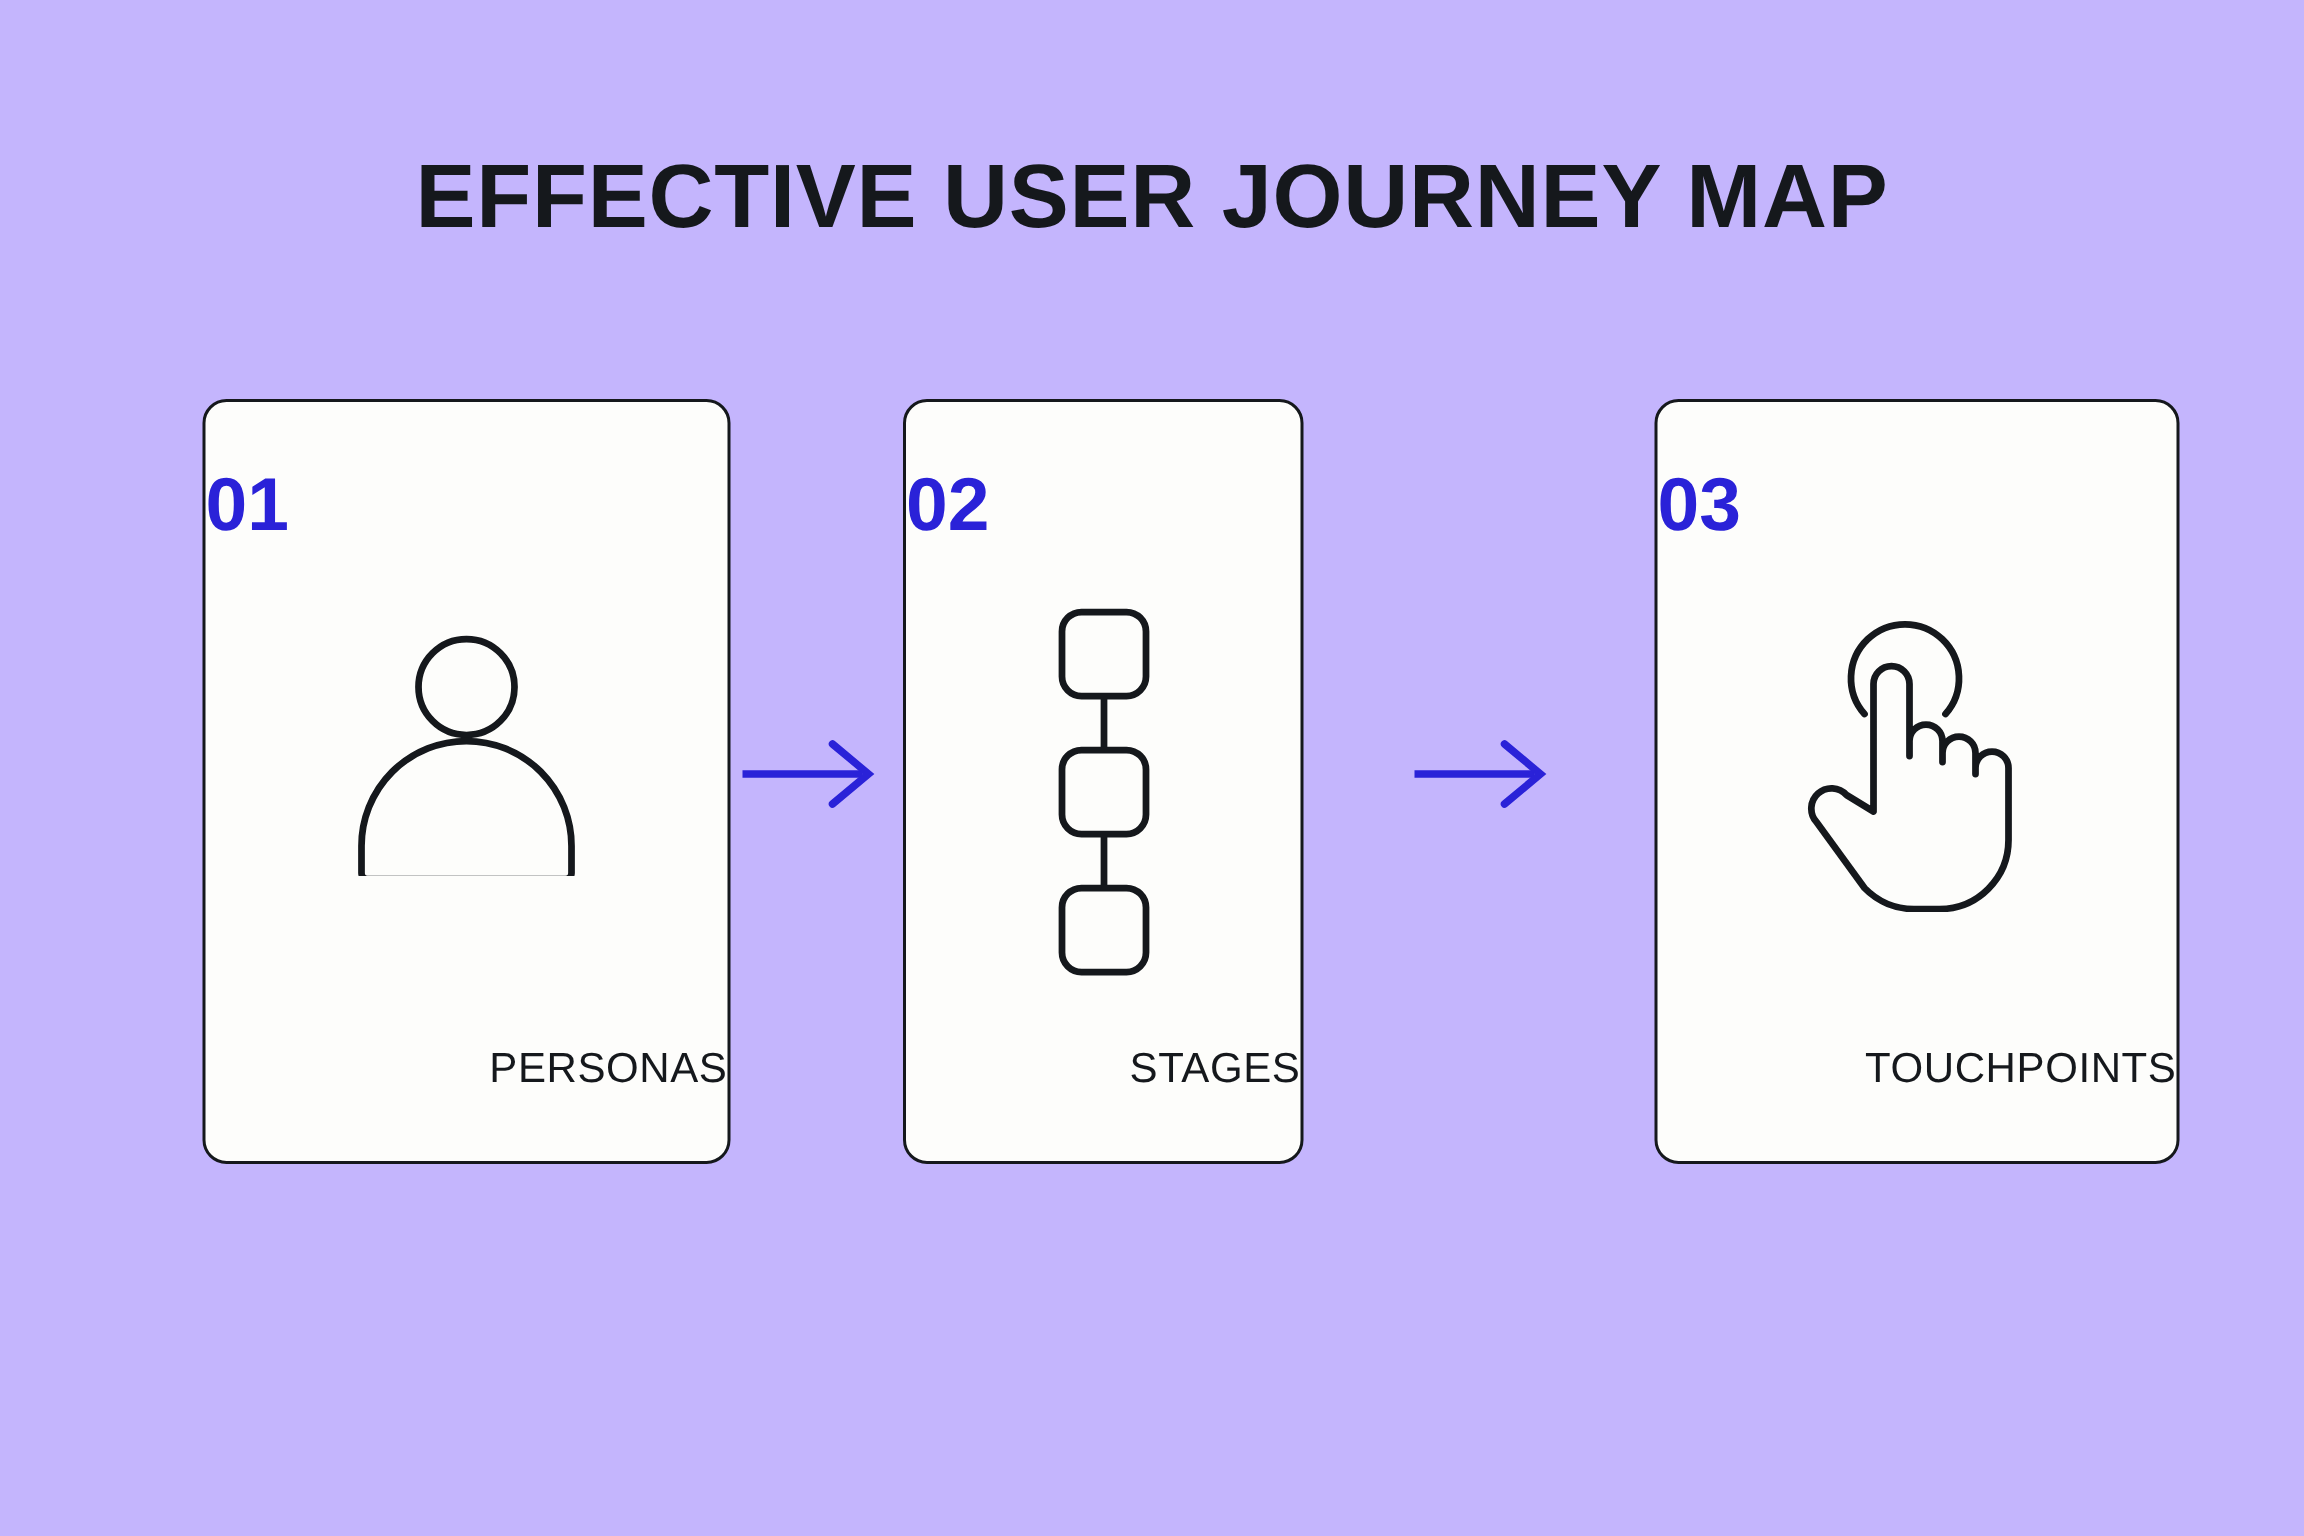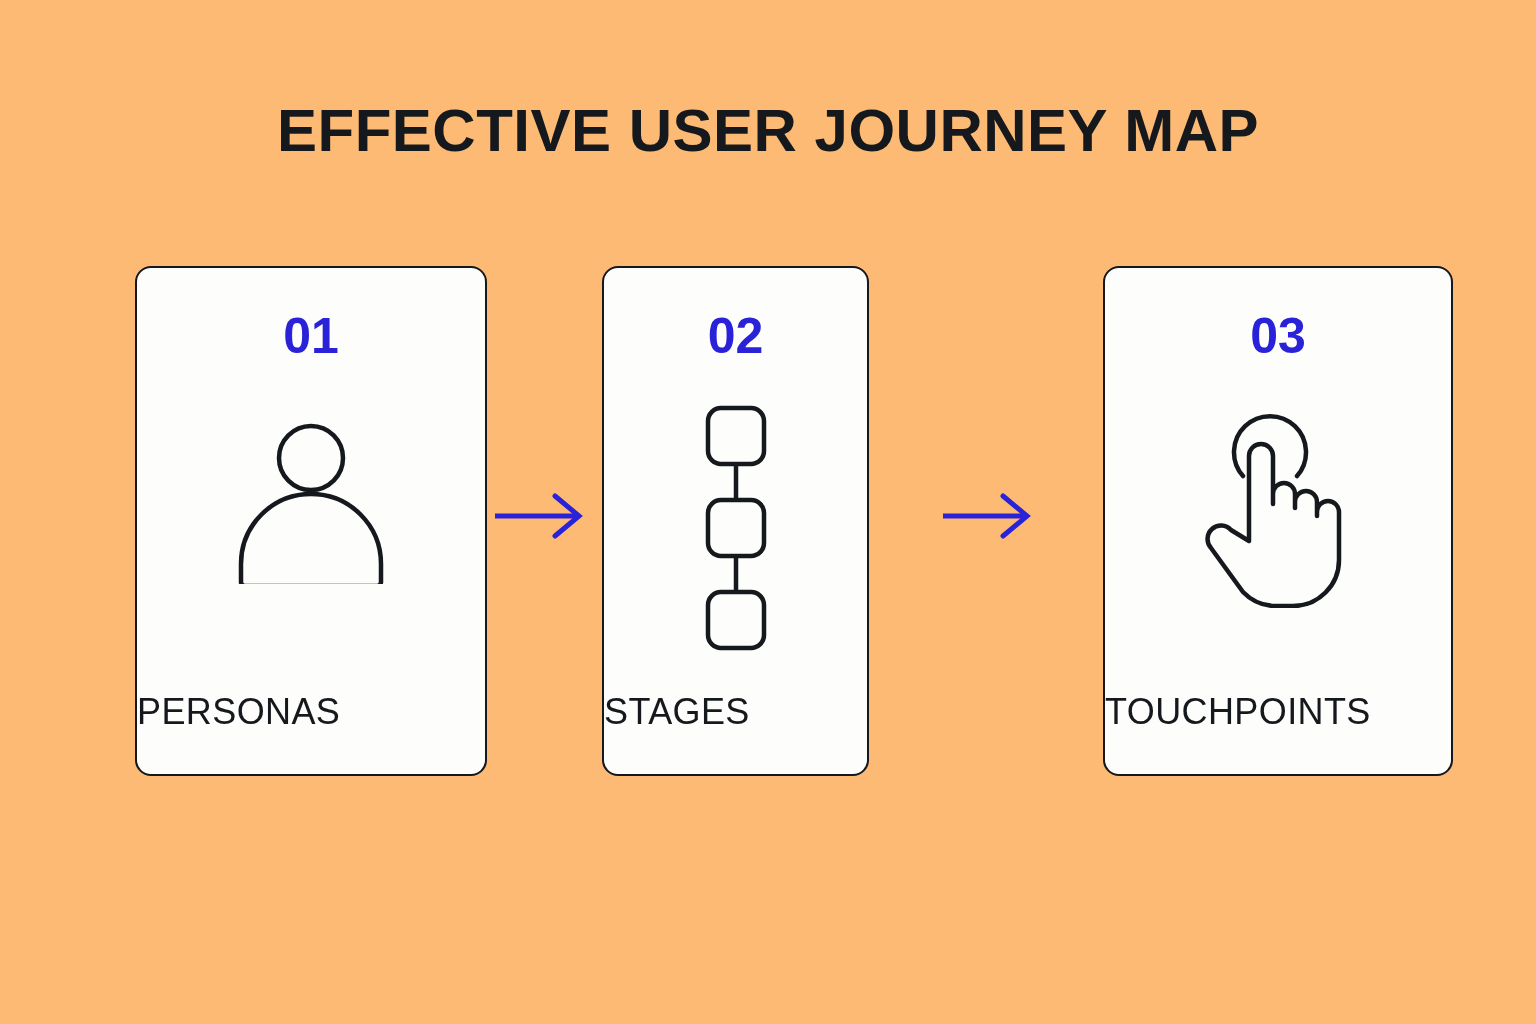--- a/index.html
+++ b/index.html
@@ -11,21 +11,21 @@
     width: 1536px;
     height: 1024px;
     background: #fdfdfb;
     font-family: "Liberation Sans", sans-serif;
     overflow: hidden;
   }
   #stage {
     position: relative;
     width: 1536px;
     height: 1024px;
-    background: #fdba74;
+    background: #c4b5fd;
   }
 
   
   .title {
     position: absolute;
     left: 0;
     top: 100px;
     width: 1536px;
     text-align: center;
     font-size: 60px;
@@ -46,34 +46,34 @@
   }
   #card-1 { left: 135px; top: 266px; width: 352px; height: 510px; }
   #card-2 { left: 602px; top: 266px; width: 267px; height: 510px; }
   #card-3 { left: 1103px; top: 266px; width: 350px; height: 510px; }
 
   .card-number {
     position: absolute;
     left: 0;
     top: 42px;
     width: 100%;
-    text-align: center;
+    text-align: left;
     font-size: 50px;
     font-weight: 700;
     color: #2a22d8;
     line-height: 52px;
   }
 
   .card-label {
     position: absolute;
     left: 0;
     bottom: 42px;
     width: 100%;
-    text-align: left;
-    font-size: 36px;
+    text-align: right;
+    font-size: 28px;
     font-weight: 400;
     letter-spacing: 0.4px;
     color: #15181c;
     line-height: 40px;
     white-space: nowrap;
   }
 
   .card-icon {
     position: absolute;
     left: 50%;

